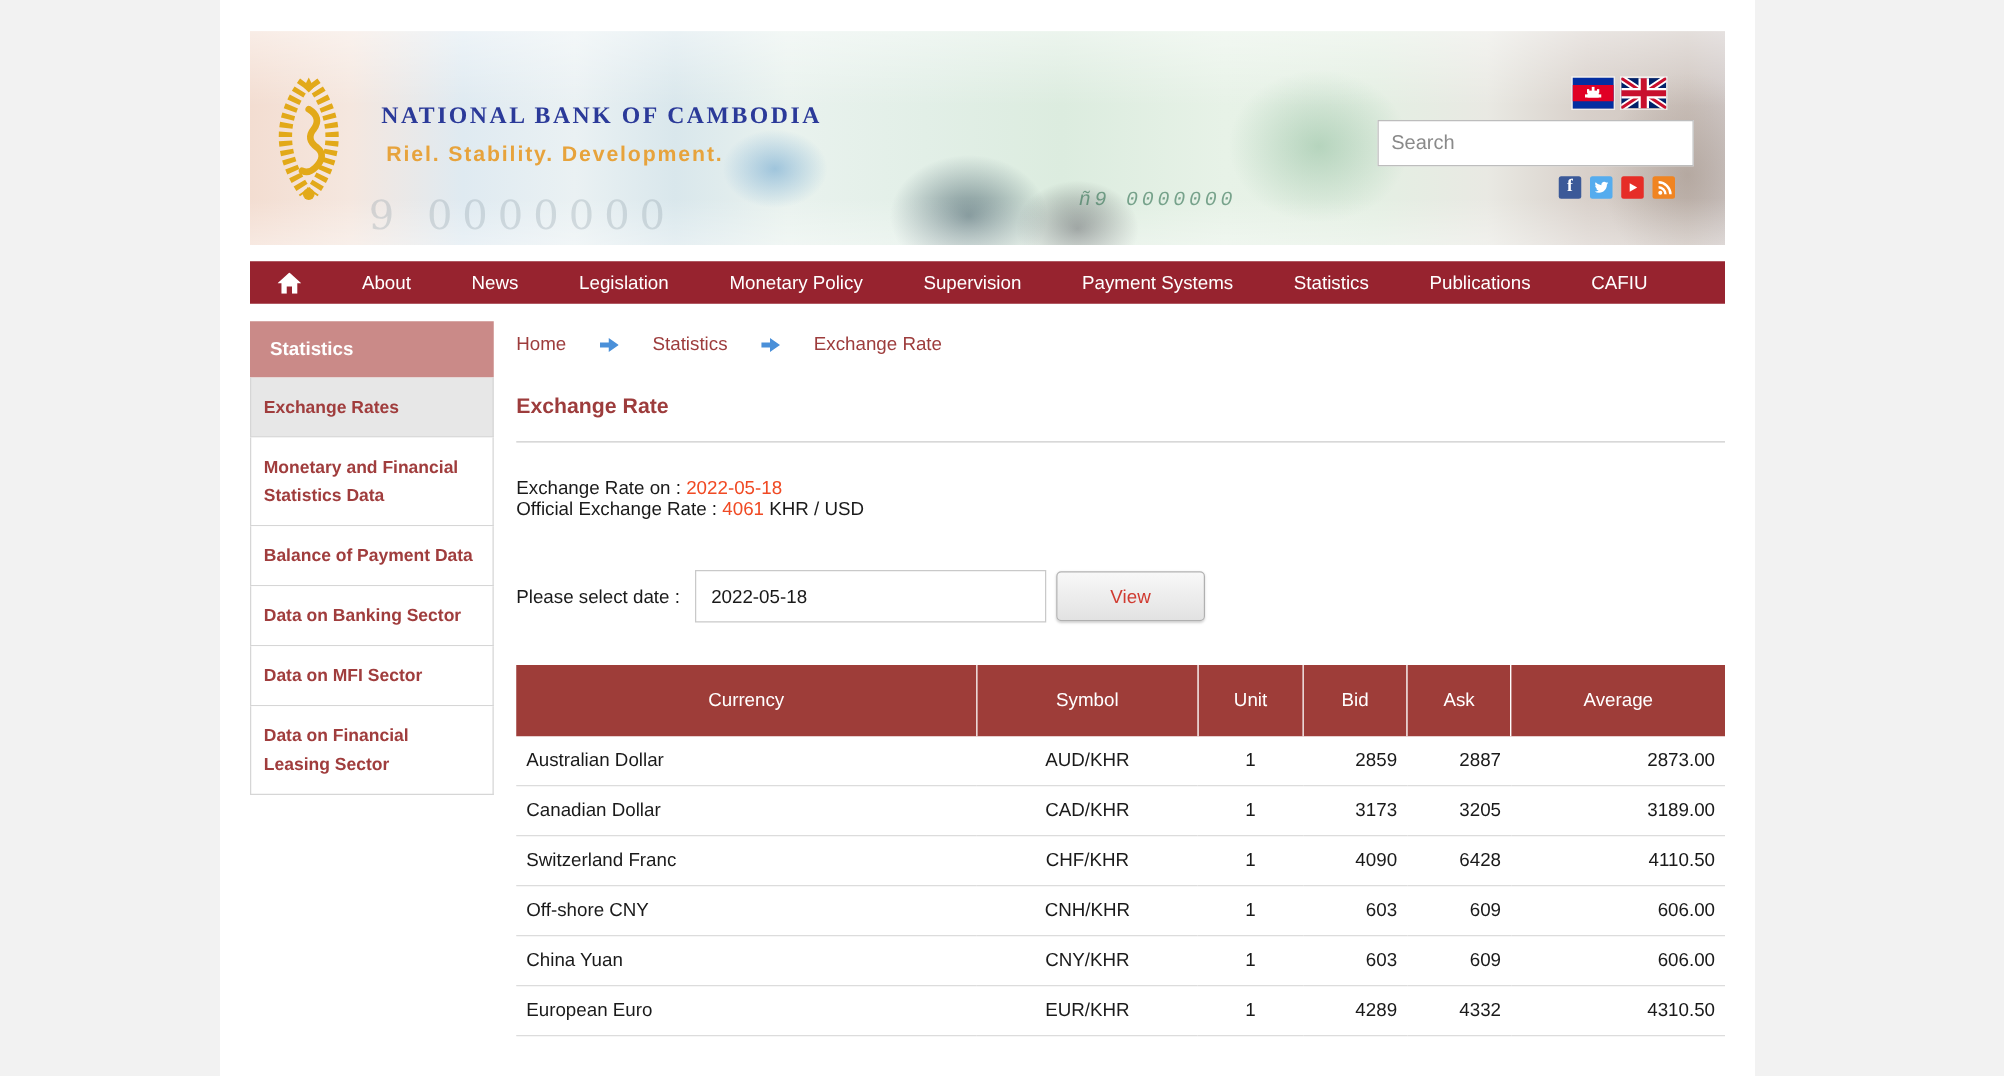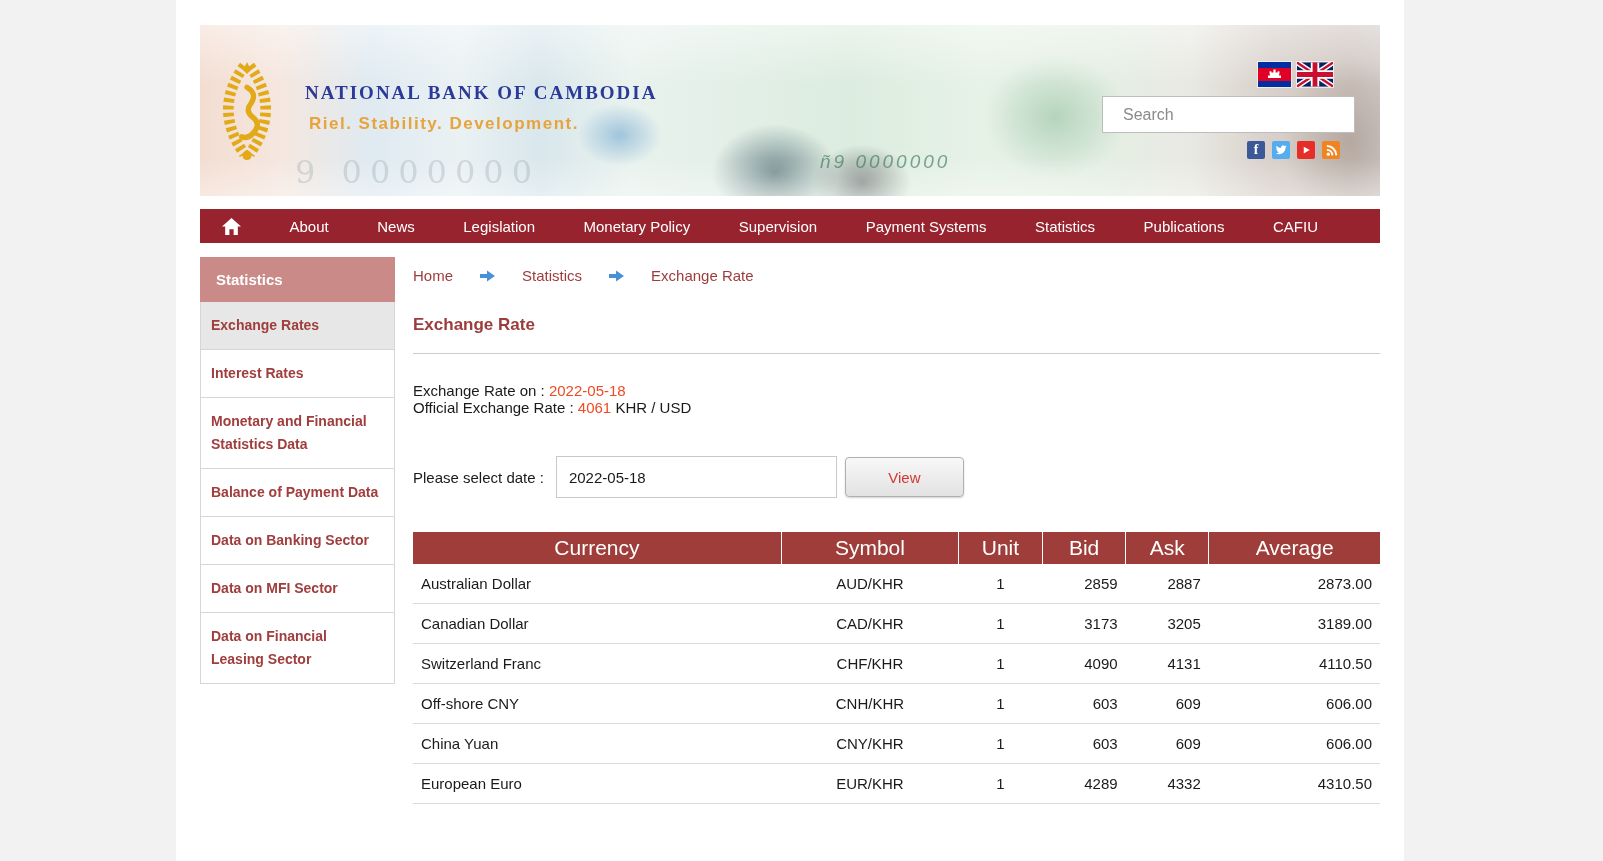--- a/index.html
+++ b/index.html
@@ -22,44 +22,44 @@
       linear-gradient(180deg, rgba(255,255,255,.45) 0, rgba(255,255,255,0) 35%, rgba(255,255,255,0) 78%, rgba(255,255,255,.35) 100%),
       radial-gradient(60px 45px at 420px 110px, rgba(100,160,205,.55), rgba(100,160,205,0) 70%),
       radial-gradient(90px 70px at 575px 148px, rgba(30,60,75,.55), rgba(30,60,75,0) 70%),
       radial-gradient(70px 55px at 662px 158px, rgba(25,25,35,.45), rgba(25,25,35,0) 70%),
       radial-gradient(100px 85px at 855px 92px, rgba(110,170,130,.40), rgba(110,170,130,0) 72%),
       radial-gradient(90px 110px at 1150px 115px, rgba(150,135,125,.45), rgba(150,135,125,0) 75%),
       radial-gradient(70px 90px at 1255px 125px, rgba(160,145,140,.40), rgba(160,145,140,0) 75%),
       linear-gradient(90deg,#f3ddd1 0,#f5e7df 80px,#dfeaf1 170px,#eaf1f3 260px,#d9e7ec 340px,#e9f2ee 430px,#e2efe7 540px,#dcecdf 650px,#e7f2e7 780px,#e4efe3 900px,#e9e9e3 990px,#d8d0ca 1070px,#cec4be 1150px,#d5d1d6 1230px,#dde2ee 1300px,#eaedf5 1380px);
   }
   .banner-serial {
-    position:absolute; left:620px; top:126px;
-    font-family:Liberation Sans, sans-serif; font-style:italic;
-    font-size:19px; color:rgba(60,120,90,.65); letter-spacing:3px;
+    position:absolute; left:663px; top:126px;
+    font-family:Liberation Mono, monospace; font-style:italic;
+    font-size:16px; color:rgba(60,120,90,.65); letter-spacing:3px;
   }
   .banner-serial2 {
     position:absolute; left:95px; top:128px;
     font-family:"DejaVu Serif", serif;
     font-size:32px; color:rgba(140,155,165,.30); letter-spacing:8px;
   }
   .logo { position:absolute; left:6px; top:33px; }
   .bank-name {
     position:absolute; left:105px; top:57px;
     font-family:"Liberation Serif", serif; font-weight:bold;
     font-size:19px; letter-spacing:2px; color:#2b3a99;
   }
   .tagline {
     position:absolute; left:109px; top:89px;
     font-weight:bold; font-size:17px; letter-spacing:1.5px; color:#e7a33c;
   }
   .flags { position:absolute; left:1058px; top:37px; display:flex; gap:6px; align-items:center; }
   .flag { display:block; box-shadow:0 0 0 1px rgba(255,255,255,.6); cursor:pointer; }
   .search-box {
     position:absolute; left:902px; top:71px; width:253px; height:37px;
-    border:1px solid #bdbdbd; background:#fff; font-size:16px; padding:0 20px; color:#333;
+    border:1px solid #bdbdbd; background:#fff; font-size:16px; padding:0 10px; color:#333;
   }
   .search-box::placeholder { color:#8a8a8a; }
   .socials { position:absolute; left:1047px; top:116px; display:flex; gap:7px; }
   .social {
     width:18px; height:18px; border-radius:2px; display:flex;
     align-items:center; justify-content:center; cursor:pointer;
   }
   .social.fb { background:#3b5998; color:#fff; font-family:"Liberation Serif",serif; font-weight:bold; font-size:14px; }
   .social.tw { background:#55acee; }
   .social.yt { background:#e62d27; }
@@ -112,22 +112,22 @@
   .view-btn {
     margin-left:8px; width:119px; height:40px; border-radius:4px;
     border:1px solid #b0b0b0; background:linear-gradient(#f8f8f8,#e2e2e2);
     color:#d03a30; font-size:15px; cursor:pointer;
     box-shadow:0 1px 2px rgba(0,0,0,.18); font-family:"Liberation Sans",sans-serif;
   }
 
   
   table.rates { margin-top:34px; width:100%; border-collapse:collapse; font-size:15px; }
   table.rates th {
-    background:#9e3d39; color:#fff; font-weight:normal; font-size:21px;
-    padding:4px 6px; border-right:1px solid #fdfdfd; text-align:center;
+    background:#9e3d39; color:#fff; font-weight:normal; font-size:15px;
+    padding:20px 6px; border-right:1px solid #fdfdfd; text-align:center;
   }
   table.rates th:last-child { border-right:none; }
   table.rates td { padding:11px 8px; border-bottom:1px solid #dcdcdc; color:#1a1a1a; }
   td.c-currency { text-align:left; padding-left:1px; }
   td.c-symbol, td.c-unit { text-align:center; }
   td.c-bid, td.c-ask, td.c-avg { text-align:right; padding-right:4px; }
 </style>
 </head>
 <body>
 
@@ -208,21 +208,20 @@
     <span class="nav-item">Statistics</span>
     <span class="nav-item">Publications</span>
     <span class="nav-item">CAFIU</span>
   </div>
 
   <div class="cols">
 
     <div class="sidebar">
       <div class="sidebar-header">Statistics</div>
       <div class="sidebar-item active">Exchange Rates</div>
-      <div class="sidebar-item">Interest Rates</div>
       <div class="sidebar-item">Monetary and Financial Statistics Data</div>
       <div class="sidebar-item">Balance of Payment Data</div>
       <div class="sidebar-item">Data on Banking Sector</div>
       <div class="sidebar-item">Data on MFI Sector</div>
       <div class="sidebar-item">Data on Financial Leasing Sector</div>
     </div>
 
     <div class="main">
 
       <div class="breadcrumb">
@@ -294,21 +293,21 @@
             <td class="c-unit">1</td>
             <td class="c-bid">3173</td>
             <td class="c-ask">3205</td>
             <td class="c-avg">3189.00</td>
           </tr>
           <tr>
             <td class="c-currency">Switzerland Franc</td>
             <td class="c-symbol">CHF/KHR</td>
             <td class="c-unit">1</td>
             <td class="c-bid">4090</td>
-            <td class="c-ask">4131</td>
+            <td class="c-ask">6428</td>
             <td class="c-avg">4110.50</td>
           </tr>
           <tr>
             <td class="c-currency">Off-shore CNY</td>
             <td class="c-symbol">CNH/KHR</td>
             <td class="c-unit">1</td>
             <td class="c-bid">603</td>
             <td class="c-ask">609</td>
             <td class="c-avg">606.00</td>
           </tr>

